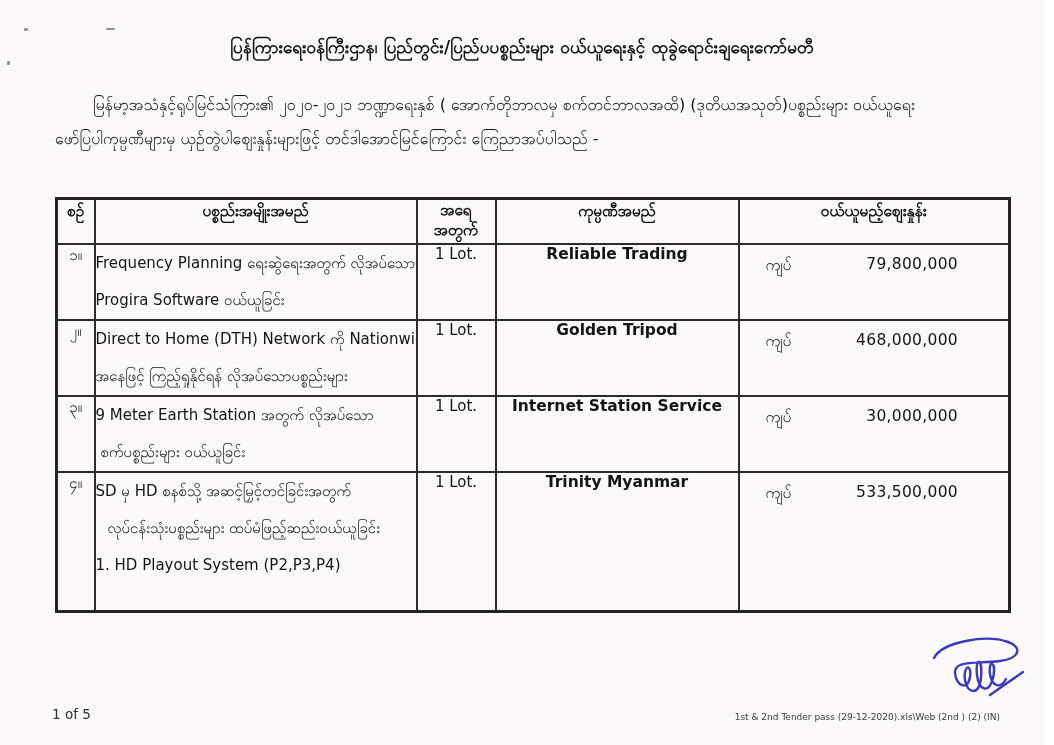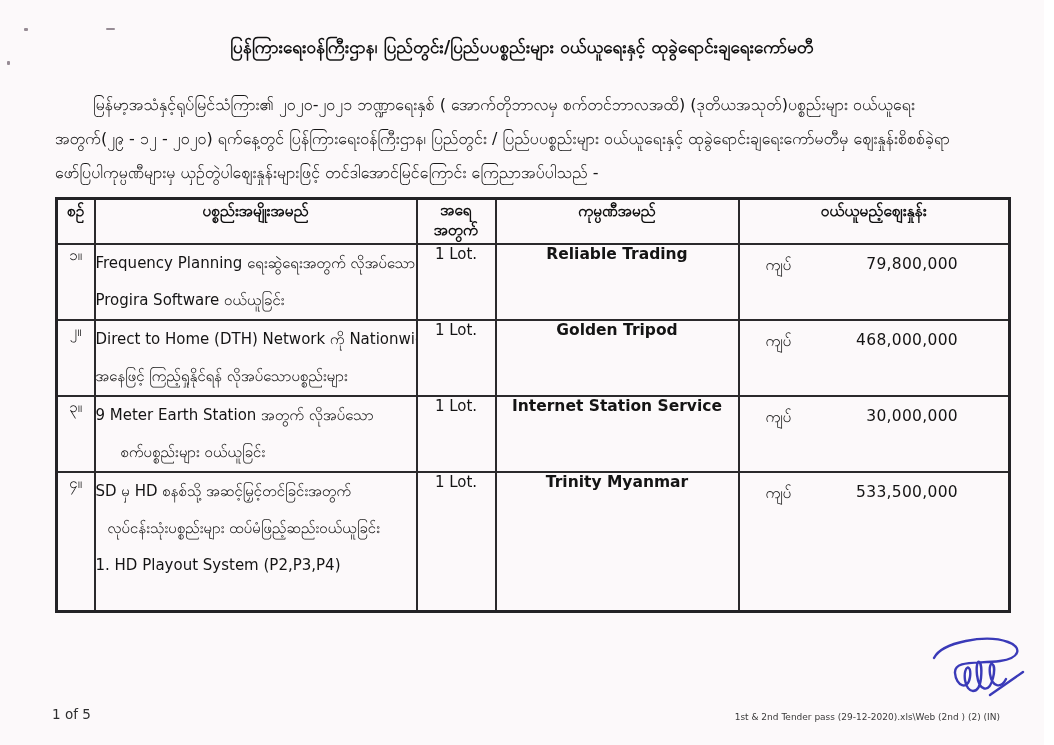--- a/index.html
+++ b/index.html
@@ -64,21 +64,20 @@
 <div class="page">
 
   <div class="speck" style="left:24px;top:28px;width:4px;height:3px;"></div>
   <div class="speck" style="left:106px;top:28px;width:9px;height:2px;"></div>
   <div class="speck" style="left:7px;top:61px;width:3px;height:4px;"></div>
 
   <div class="doc-title">ပြန်ကြားရေးဝန်ကြီးဌာန၊ ပြည်တွင်း/ပြည်ပပစ္စည်းများ ဝယ်ယူရေးနှင့် ထုခွဲရောင်းချရေးကော်မတီ</div>
 
   <div class="para">
     <span class="pline indent">မြန်မာ့အသံနှင့်ရုပ်မြင်သံကြား၏ ၂၀၂၀-၂၀၂၁ ဘဏ္ဍာရေးနှစ် ( အောက်တိုဘာလမှ စက်တင်ဘာလအထိ) (ဒုတိယအသုတ်)ပစ္စည်းများ ဝယ်ယူရေး</span>
-    <span class="pline">အတွက်(၂၉ - ၁၂ - ၂၀၂၀) ရက်နေ့တွင် ပြန်ကြားရေးဝန်ကြီးဌာန၊ ပြည်တွင်း / ပြည်ပပစ္စည်းများ ဝယ်ယူရေးနှင့် ထုခွဲရောင်းချရေးကော်မတီမှ ဈေးနှုန်းစိစစ်ခဲ့ရာ</span>
     <span class="pline">ဖော်ပြပါကုမ္ပဏီများမှ ယှဉ်တွဲပါဈေးနှုန်းများဖြင့် တင်ဒါအောင်မြင်ကြောင်း ကြေညာအပ်ပါသည် -</span>
   </div>
 
   <table class="tender-table">
     <colgroup>
       <col style="width:38px">
         <col style="width:322px">
         <col style="width:79px">
         <col style="width:243px">
         <col style="width:271px">
@@ -120,21 +119,21 @@
       <td class="cell-price">
         <span class="currency">ကျပ်</span>
         <span class="amount">468,000,000</span>
       </td>
     </tr>
 
     <tr style="height:72px">
       <td class="cell-no">၃။</td>
       <td class="cell-item">
         <span class="iline">9 Meter Earth Station အတွက် လိုအပ်သော</span>
-        <span class="iline" style="padding-left:25px">စက်ပစ္စည်းများ ဝယ်ယူခြင်း</span>
+        <span class="iline" style="padding-left:5px">စက်ပစ္စည်းများ ဝယ်ယူခြင်း</span>
       </td>
       <td class="cell-qty">1 Lot.</td>
       <td class="cell-company">Internet Station Service</td>
       <td class="cell-price">
         <span class="currency">ကျပ်</span>
         <span class="amount">30,000,000</span>
       </td>
     </tr>
 
     <tr style="height:140px">

